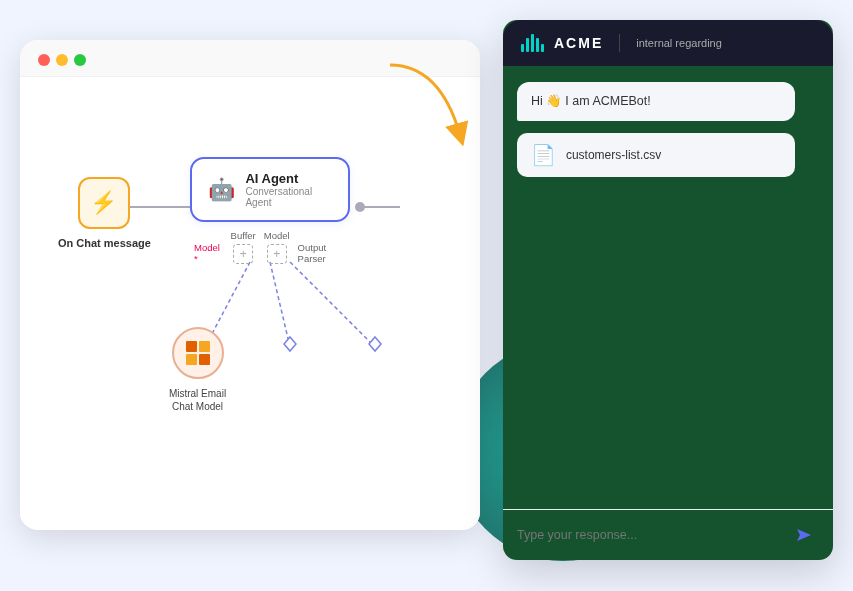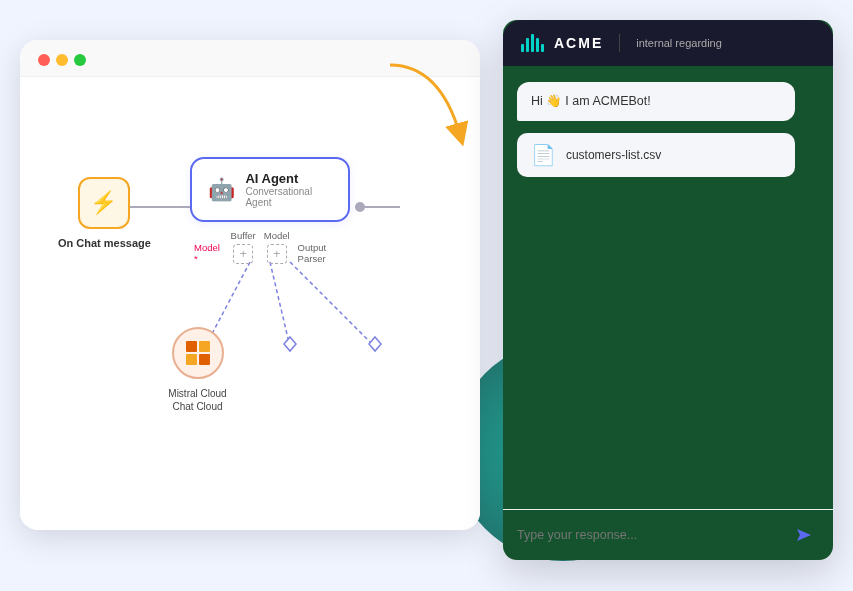--- a/index.html
+++ b/index.html
@@ -413,21 +413,21 @@
 
       <div class="sub-node">
         <div class="sub-node-icon" style="background:#fff0e8; border-color:#e8b090;">
           <svg width="28" height="28" viewBox="0 0 28 28" fill="none">
             <rect x="2" y="2" width="11" height="11" fill="#e05f00" rx="1"></rect>
             <rect x="15" y="2" width="11" height="11" fill="#f5a623" rx="1"></rect>
             <rect x="2" y="15" width="11" height="11" fill="#f5a623" rx="1"></rect>
             <rect x="15" y="15" width="11" height="11" fill="#e05f00" rx="1"></rect>
           </svg>
         </div>
-        <div class="sub-node-label">Mistral Cloud Chat Cloud</div>
+        <div class="sub-node-label">Mistral Email Chat Model</div>
       </div>
 
 
     </div>
   </div>
 </div>
 
 <svg style="position:absolute;left:350px;top:55px;width:150px;height:110px;z-index:10;pointer-events:none;" viewBox="0 0 150 110">
   <defs>
     <marker id="arrowhead" markerWidth="8" markerHeight="8" refX="4" refY="4" orient="auto">

